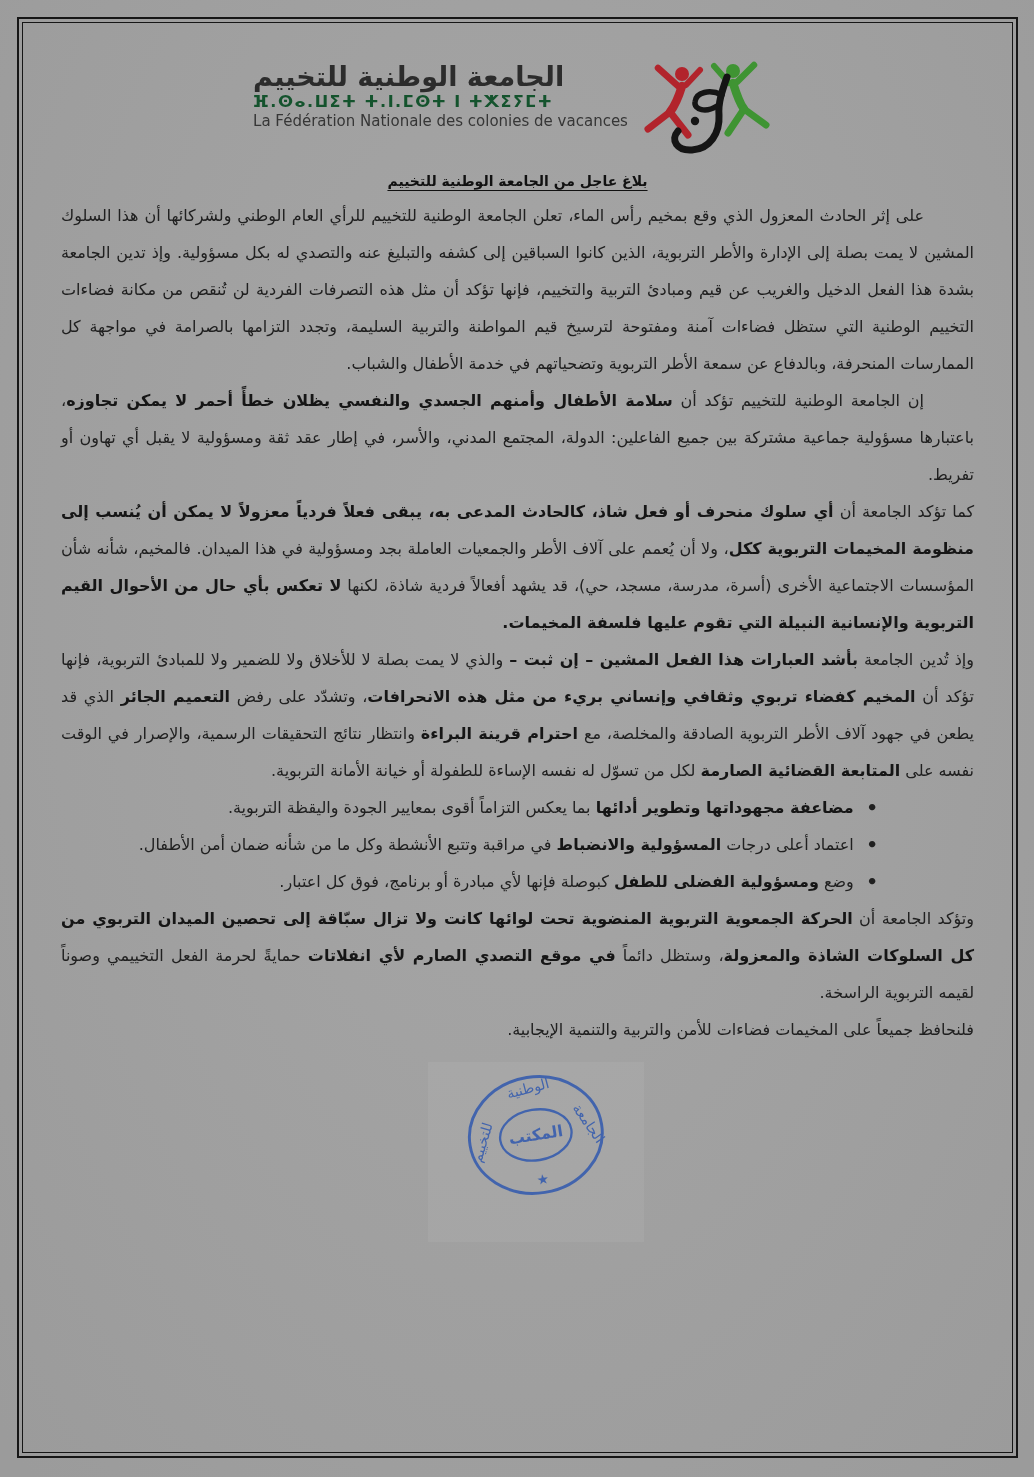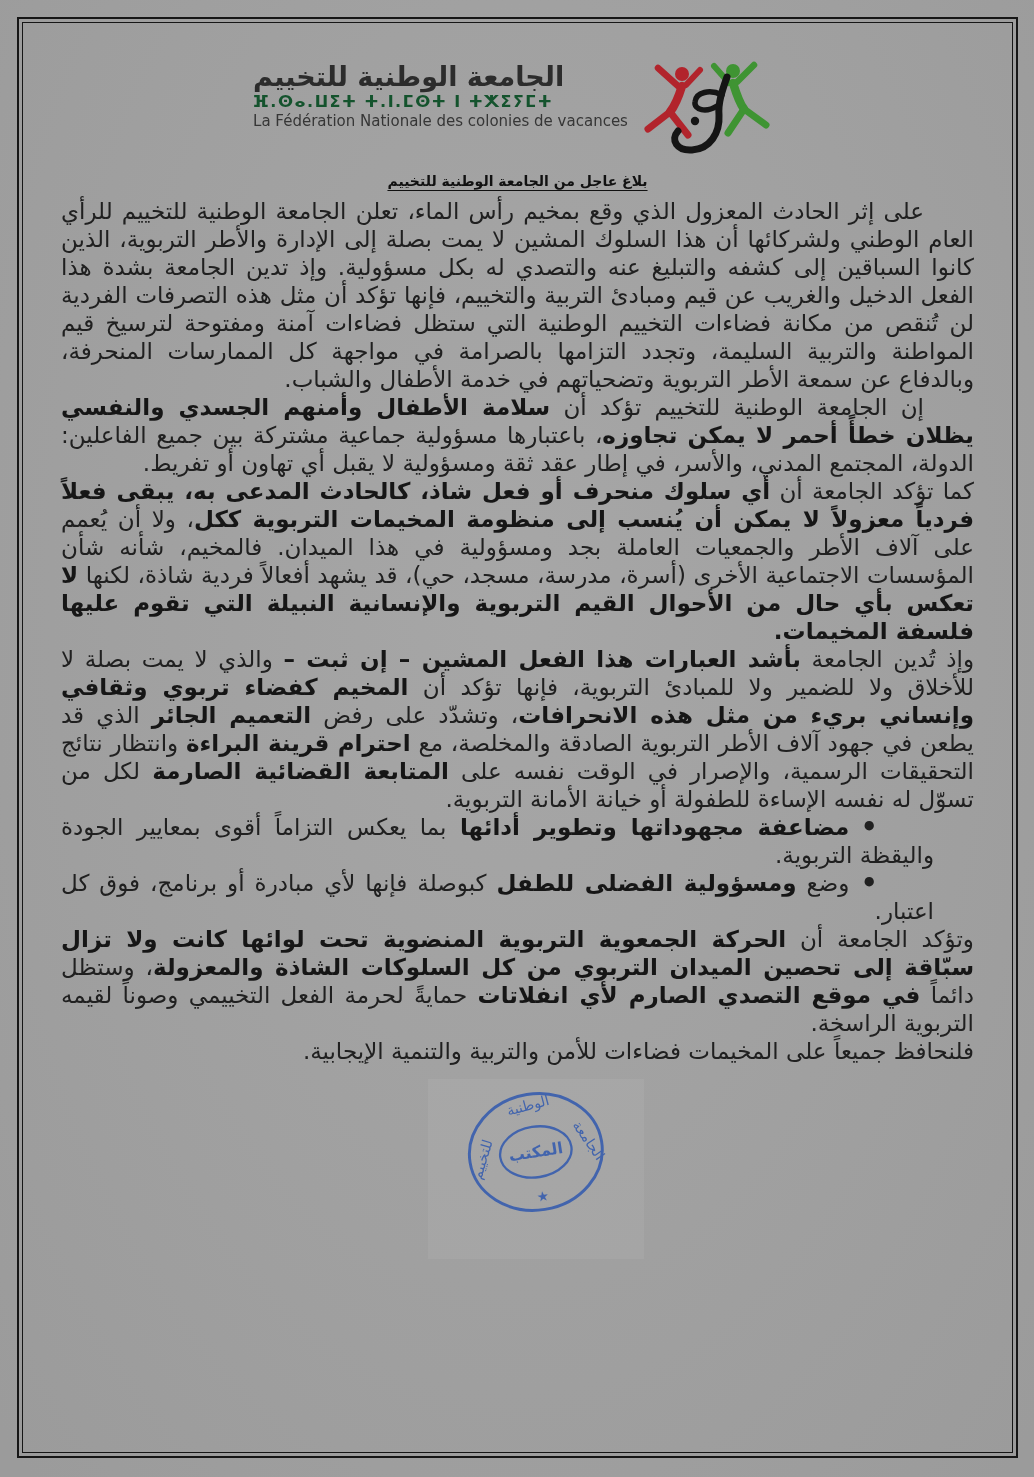--- a/index.html
+++ b/index.html
@@ -27,21 +27,21 @@
   
   .doc-title{
     text-align:center;font-size:14px;font-weight:bold;color:#111;
     text-decoration:underline;text-underline-offset:4px;
     margin:10px 0 8px 0;
   }
 
   
   .doc-body{
     direction:rtl;text-align:justify;
-    font-size:23px;line-height:28px;color:#202020;
+    font-size:16px;line-height:37px;color:#202020;
   }
   .para{margin:0;}
   .para.indent{text-indent:50px;}
   .b{font-weight:bold;color:#161616;}
   .bullet{padding-right:40px;text-indent:28px;}
   .dot{font-weight:bold;display:inline-block;transform:scale(1.15);padding-left:14px;}
 
   
   .stamp-zone{display:flex;justify-content:center;margin-top:14px;direction:ltr;}
   .stamp-bg{
@@ -95,20 +95,21 @@
       </div>
 
       <div class="doc-title">بلاغ عاجل من الجامعة الوطنية للتخييم</div>
 
       <div class="doc-body">
           <div class="para indent"><span>على إثر الحادث المعزول الذي وقع بمخيم رأس الماء، تعلن الجامعة الوطنية للتخييم للرأي العام الوطني ولشركائها أن هذا السلوك المشين لا يمت بصلة إلى الإدارة والأطر التربوية، الذين كانوا السباقين إلى كشفه والتبليغ عنه والتصدي له بكل مسؤولية. وإذ تدين الجامعة بشدة هذا الفعل الدخيل والغريب عن قيم ومبادئ التربية والتخييم، فإنها تؤكد أن مثل هذه التصرفات الفردية لن تُنقص من مكانة فضاءات التخييم الوطنية التي ستظل فضاءات آمنة ومفتوحة لترسيخ قيم المواطنة والتربية السليمة، وتجدد التزامها بالصرامة في مواجهة كل الممارسات المنحرفة، وبالدفاع عن سمعة الأطر التربوية وتضحياتهم في خدمة الأطفال والشباب.</span></div>
           <div class="para indent"><span>إن الجامعة الوطنية للتخييم تؤكد أن </span><span class="b">سلامة الأطفال وأمنهم الجسدي والنفسي يظلان خطأً أحمر لا يمكن تجاوزه</span><span>، باعتبارها مسؤولية جماعية مشتركة بين جميع الفاعلين: الدولة، المجتمع المدني، والأسر، في إطار عقد ثقة ومسؤولية لا يقبل أي تهاون أو تفريط.</span></div>
           <div class="para"><span>كما تؤكد الجامعة أن </span><span class="b">أي سلوك منحرف أو فعل شاذ، كالحادث المدعى به، يبقى فعلاً فردياً معزولاً لا يمكن أن يُنسب إلى منظومة المخيمات التربوية ككل</span><span>، ولا أن يُعمم على آلاف الأطر والجمعيات العاملة بجد ومسؤولية في هذا الميدان. فالمخيم، شأنه شأن المؤسسات الاجتماعية الأخرى (أسرة، مدرسة، مسجد، حي)، قد يشهد أفعالاً فردية شاذة، لكنها </span><span class="b">لا تعكس بأي حال من الأحوال القيم التربوية والإنسانية النبيلة التي تقوم عليها فلسفة المخيمات.</span></div>
           <div class="para"><span>وإذ تُدين الجامعة </span><span class="b">بأشد العبارات هذا الفعل المشين – إن ثبت –</span><span> والذي لا يمت بصلة لا للأخلاق ولا للضمير ولا للمبادئ التربوية، فإنها تؤكد أن </span><span class="b">المخيم كفضاء تربوي وثقافي وإنساني بريء من مثل هذه الانحرافات</span><span>، وتشدّد على رفض </span><span class="b">التعميم الجائر</span><span> الذي قد يطعن في جهود آلاف الأطر التربوية الصادقة والمخلصة، مع </span><span class="b">احترام قرينة البراءة</span><span> وانتظار نتائج التحقيقات الرسمية، والإصرار في الوقت نفسه على </span><span class="b">المتابعة القضائية الصارمة</span><span> لكل من تسوّل له نفسه الإساءة للطفولة أو خيانة الأمانة التربوية.</span></div>
           <div class="bullet"><span class="dot">• </span><span class="b">مضاعفة مجهوداتها وتطوير أدائها</span><span> بما يعكس التزاماً أقوى بمعايير الجودة واليقظة التربوية.</span></div>
+          <div class="bullet"><span class="dot">• </span><span>اعتماد أعلى درجات </span><span class="b">المسؤولية والانضباط</span><span> في مراقبة وتتبع الأنشطة وكل ما من شأنه ضمان أمن الأطفال.</span></div>
           <div class="bullet"><span class="dot">• </span><span>وضع </span><span class="b">ومسؤولية الفضلى للطفل</span><span> كبوصلة فإنها لأي مبادرة أو برنامج، فوق كل اعتبار.</span></div>
           <div class="para"><span>وتؤكد الجامعة أن </span><span class="b">الحركة الجمعوية التربوية المنضوية تحت لوائها كانت ولا تزال سبّاقة إلى تحصين الميدان التربوي من كل السلوكات الشاذة والمعزولة</span><span>، وستظل دائماً </span><span class="b">في موقع التصدي الصارم لأي انفلاتات</span><span> حمايةً لحرمة الفعل التخييمي وصوناً لقيمه التربوية الراسخة.</span></div>
           <div class="para"><span>فلنحافظ جميعاً على المخيمات فضاءات للأمن والتربية والتنمية الإيجابية.</span></div>
         </div>
 
       <div class="stamp-zone">
         <div class="stamp-bg">
           <svg class="stamp" viewBox="0 0 140 124">
             <ellipse cx="70" cy="61" rx="63" ry="55" fill="none" stroke="#3a5fae" stroke-width="2.8"></ellipse>
             <ellipse cx="70" cy="61" rx="34" ry="24" fill="none" stroke="#3a5fae" stroke-width="2.2"></ellipse>

